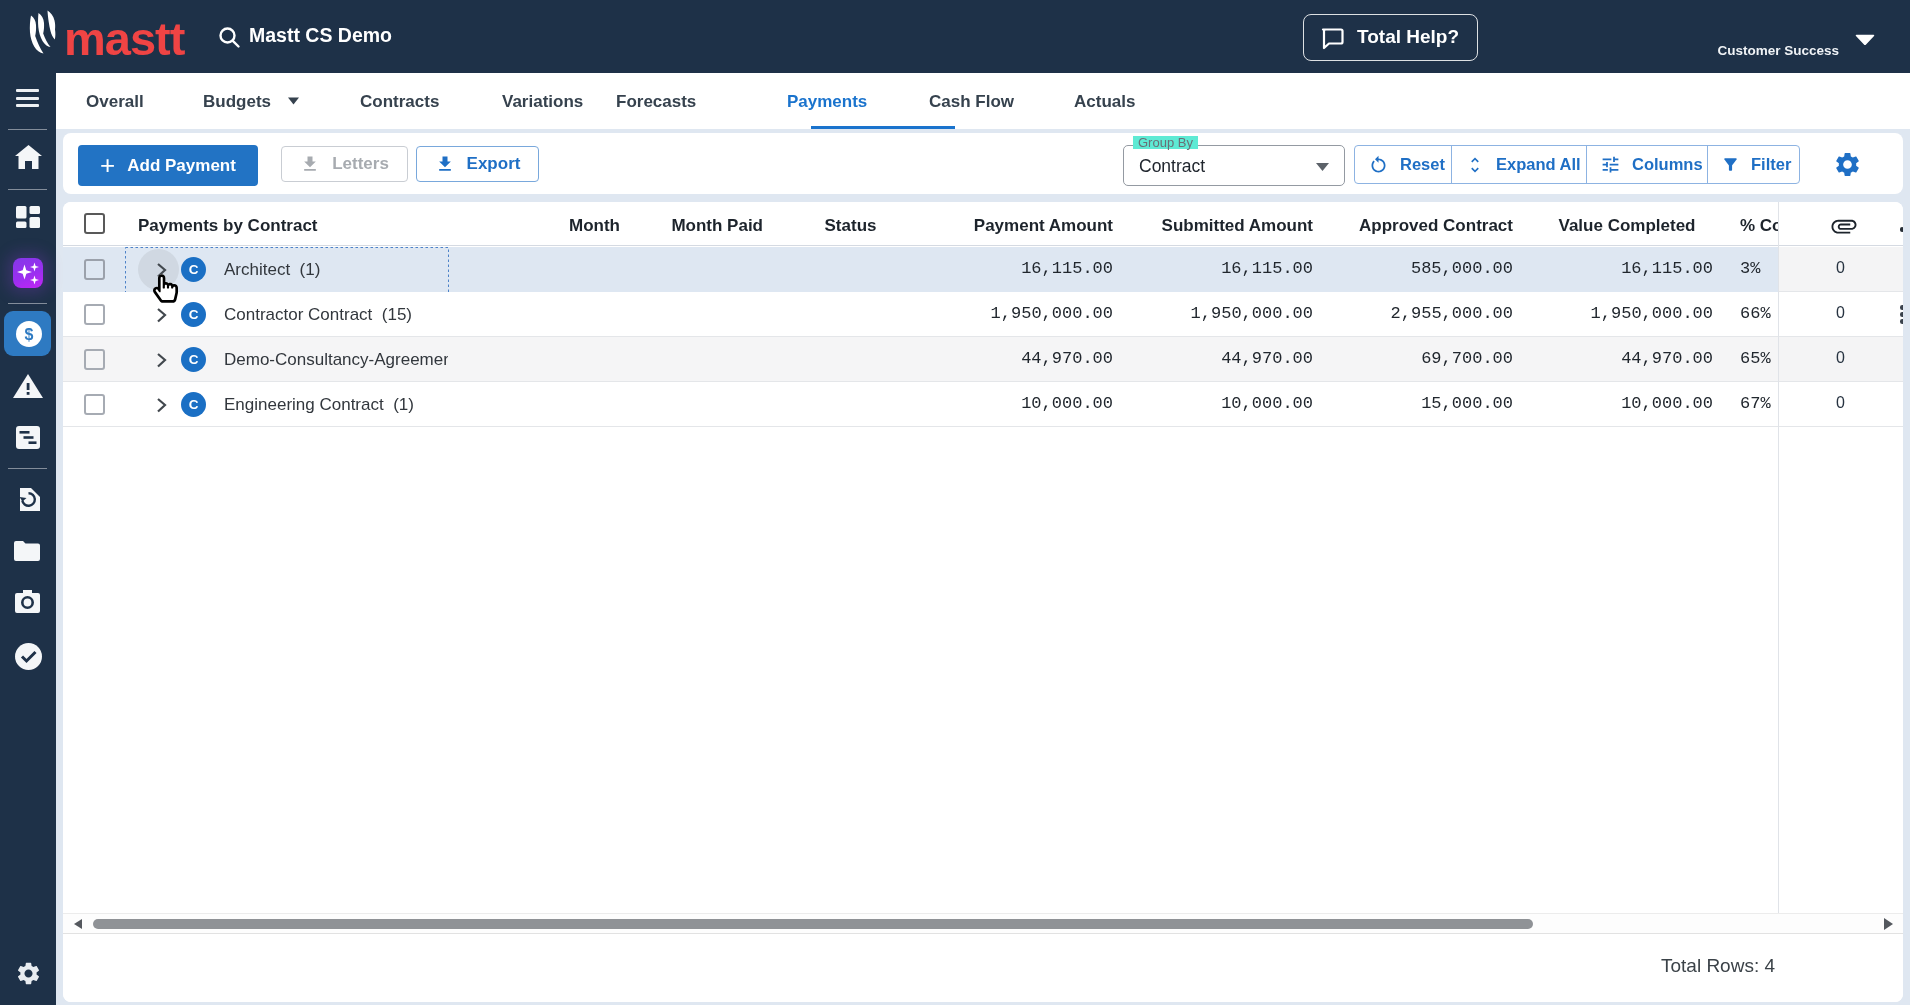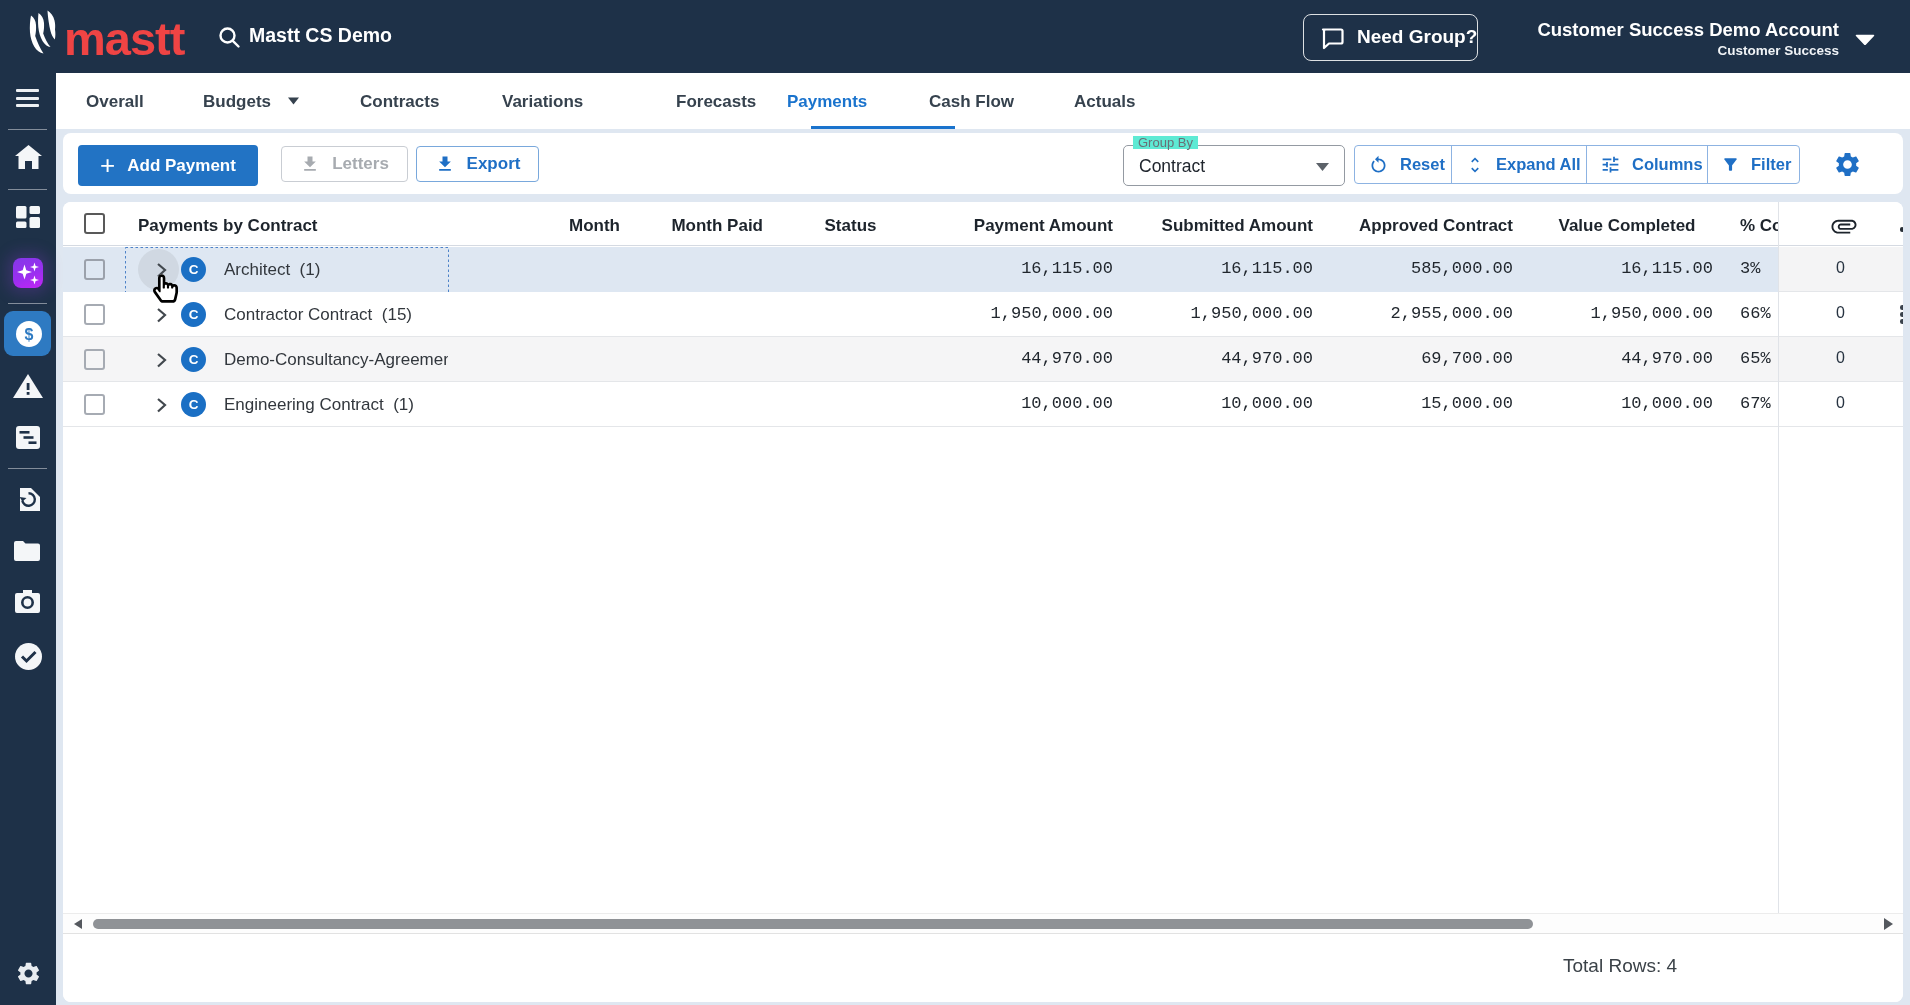--- a/index.html
+++ b/index.html
@@ -71,22 +71,21 @@
   <div id="logotext" class="abs">mastt</div>
   <svg class="abs" style="left:218px;top:26px" width="23" height="23" viewBox="0 0 23 23">
     <circle cx="9.5" cy="9.5" r="7" fill="none" stroke="#fff" stroke-width="2.4"></circle>
     <line x1="14.8" y1="14.8" x2="20.5" y2="20.5" stroke="#fff" stroke-width="2.4" stroke-linecap="round"></line>
   </svg>
   <div id="searchtxt" class="abs">Mastt CS Demo</div>
   <div id="needhelp" class="abs"></div>
   <svg class="abs" style="left:1320px;top:26px" width="25" height="24" viewBox="0 0 25 24">
     <path d="M3 3.5 h18 a1.5 1.5 0 0 1 1.5 1.5 v11 a1.5 1.5 0 0 1 -1.5 1.5 h-12 l-5 4.5 v-17 a1.5 1.5 0 0 1 1.5 -1.5 z" fill="none" stroke="#fff" stroke-width="2.2" stroke-linejoin="round"></path>
   </svg>
-  <div id="needhelptxt" class="abs">Need Group?</div>
-  <div id="acctname" class="abs">Customer Success Demo Account</div>
+  <div id="needhelptxt" class="abs">Total Help?</div>
   <div id="acctsub" class="abs">Customer Success</div>
   <svg class="abs" style="left:1855px;top:34px" width="20" height="11" viewBox="0 0 20 11">
     <path d="M1.5 1.5 h17 l-8.5 9 z" fill="#fff" stroke="#fff" stroke-width="1.5" stroke-linejoin="round"></path>
   </svg>
 </div>
 
 <div id="sidebar" class="abs">
   <div class="burger" style="top:16px"></div>
   <div class="burger" style="top:23.5px"></div>
   <div class="burger" style="top:31px"></div>
@@ -158,21 +157,21 @@
 </div>
 
 <div id="navbar" class="abs">
   <div class="tab" style="left:30px">Overall</div>
   <div class="tab" style="left:147px">Budgets</div>
   <svg class="abs" style="left:231px;top:24px;z-index:2" width="13" height="8" viewBox="0 0 13 8">
       <path d="M1 0.5 h11 l-5.5 7 z" fill="#36424e"></path>
     </svg>
   <div class="tab" style="left:304px">Contracts</div>
   <div class="tab" style="left:446px">Variations</div>
-  <div class="tab" style="left:620px">Forecasts</div>
+  <div class="tab" style="left:560px">Forecasts</div>
   <div class="tab" id="tab-pay" style="left:731px">Payments</div>
   <div class="tab" style="left:873px">Cash Flow</div>
   <div class="tab" style="left:1018px">Actuals</div>
   <div id="payline" class="abs"></div>
 </div>
 
 <div id="toolcard" class="abs">
   <div id="addbtn" class="btn"><span style="font-size:26px;font-weight:normal;margin-right:12px;line-height:24px;position:relative;top:-1px">+</span>Add Payment</div>
   <div id="lettersbtn" class="btn">
     <svg width="20" height="20" viewBox="0 0 24 24" style="margin-right:12px">
@@ -332,15 +331,15 @@
   <div class="abs" style="left:1837px;top:110px;width:4.5px;height:4.5px;background:#3a424c;border-radius:50%"></div>
   <div class="abs" style="left:1837px;top:117px;width:4.5px;height:4.5px;background:#3a424c;border-radius:50%"></div>
 
   <div class="abs" style="left:0;top:711px;width:1840px;height:20px;border-top:1px solid #ececec;background:#fdfdfd">
     <div class="abs" style="left:30px;top:5px;width:1440px;height:10px;border-radius:5px;background:#8f9296"></div>
     <div class="abs" style="left:11px;top:4.5px;width:0;height:0;border-top:5.5px solid transparent;border-bottom:5.5px solid transparent;border-right:8px solid #54585e"></div>
     <div class="abs" style="left:1821px;top:4px;width:0;height:0;border-top:6px solid transparent;border-bottom:6px solid transparent;border-left:9px solid #54585e"></div>
   </div>
 
   <div class="abs" style="left:0;top:731px;width:1840px;height:69px;border-top:1px solid #e2e2e2;background:#fff">
-    <div class="abs" style="left:1500px;top:21px;width:310px;text-align:left;font-size:19px;color:#3b4248">Total Rows: 4</div>
+    <div class="abs" style="left:1500px;top:21px;width:310px;text-align:center;font-size:19px;color:#3b4248">Total Rows: 4</div>
   </div>
 </div>
 
 </body></html>

